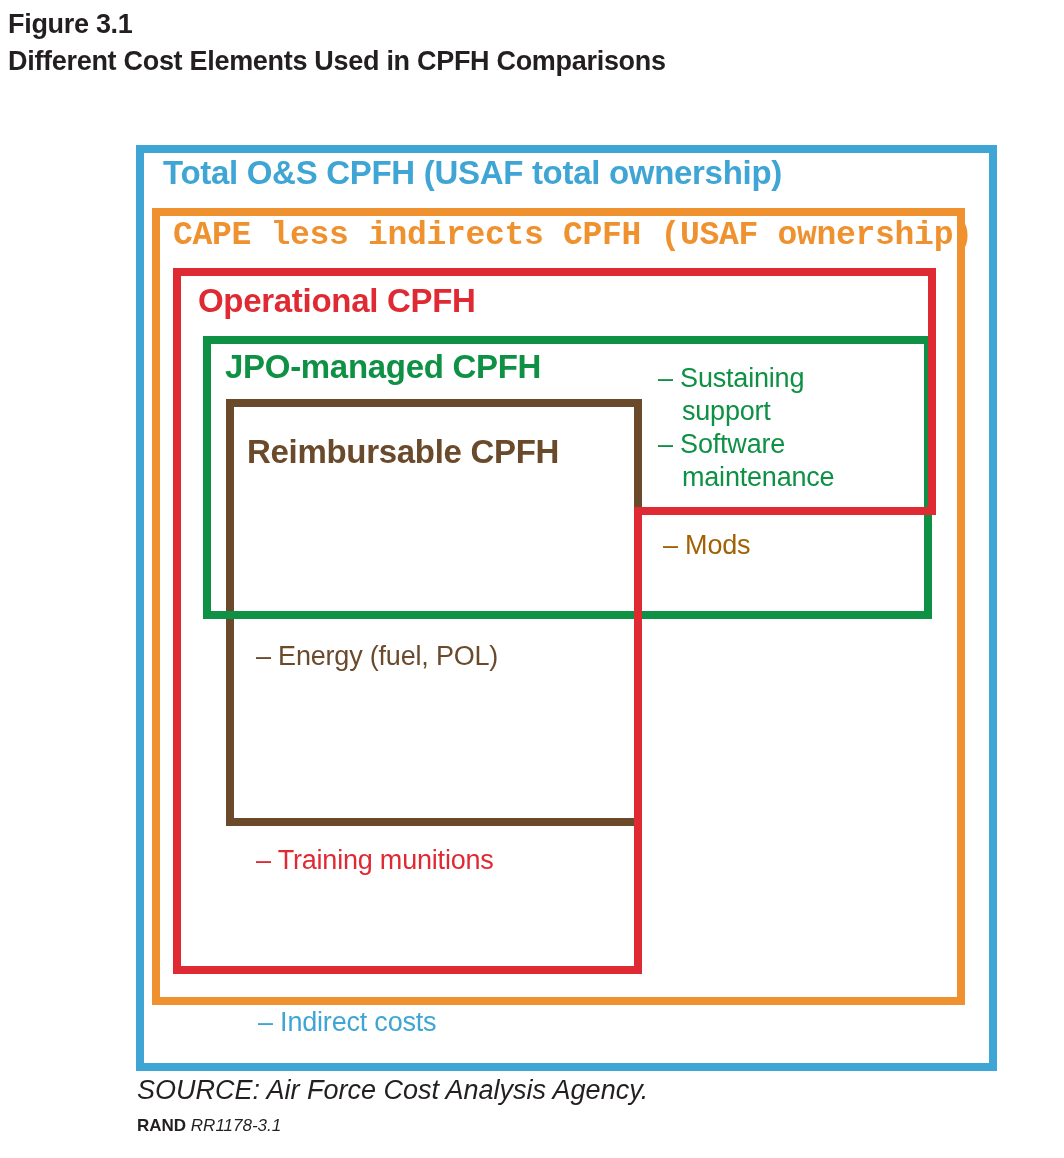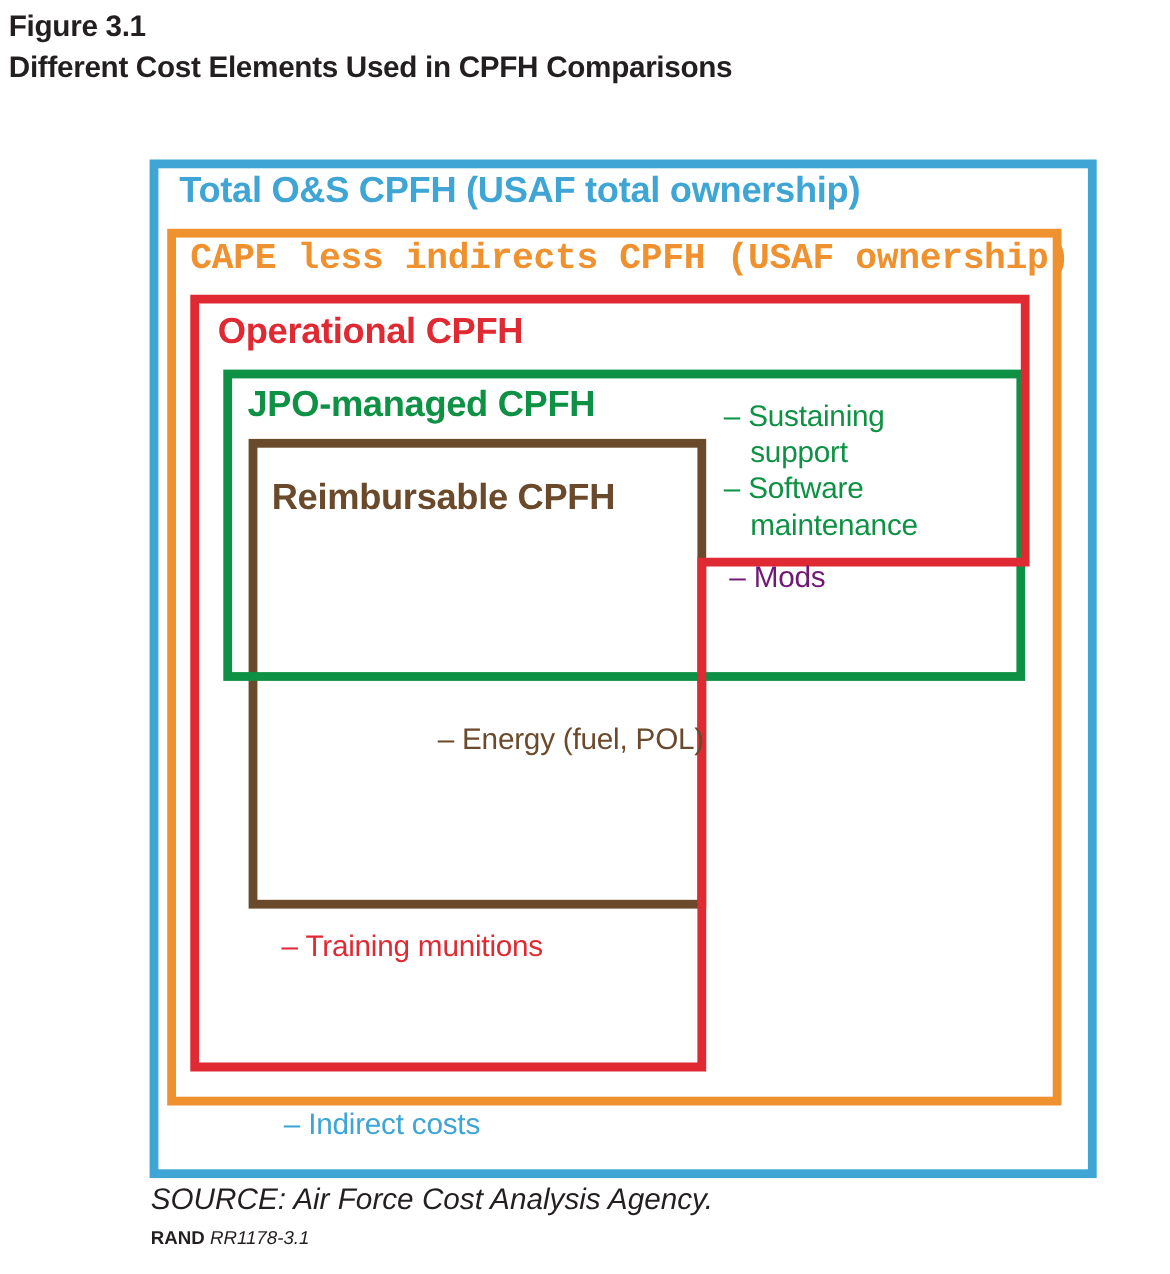--- a/index.html
+++ b/index.html
@@ -86,24 +86,24 @@
 
   <div class="boxlabel" style="left: 225px; top: 350px; color: rgb(14, 145, 68);">JPO-managed CPFH</div>
 
   <div class="boxlabel" style="left: 247px; top: 409px; color: rgb(106, 74, 43); margin-top: 26px;">Reimbursable CPFH</div>
 
   <div class="item" style="left: 658px; top: 362px; width: 200px; color: rgb(14, 145, 68);">
     <div class="hang">– Sustaining support</div>
     <div class="hang">– Software maintenance</div>
   </div>
 
-  <div class="item" style="left: 663px; top: 509px; color: #701a75;">– Mods</div>
+  <div class="item" style="left: 663px; top: 529px; color: #a16207;">– Mods</div>
 
 
-  <div class="item hang" style="left: 256px; top: 656px; width: 360px; color: rgb(106, 74, 43); text-align: right;">– Energy (fuel, POL)</div>
+  <div class="item hang" style="left: 256px; top: 640px; width: 360px; color: rgb(106, 74, 43);">– Energy (fuel, POL)</div>
 
   <div class="item" style="left: 256px; top: 844px; width: 380px; color: rgb(224, 42, 51);">
     <div class="hang">– Training munitions</div>
   </div>
 
   <div class="item" style="left: 258px; top: 1006px; color: rgb(62, 165, 212);">– Indirect costs</div>
 
   <div class="footer-source" style="color: rgb(35, 31, 32);">SOURCE: Air Force Cost Analysis Agency.</div>
 
   <div class="footer-rand" style="color: rgb(35, 31, 32);">

